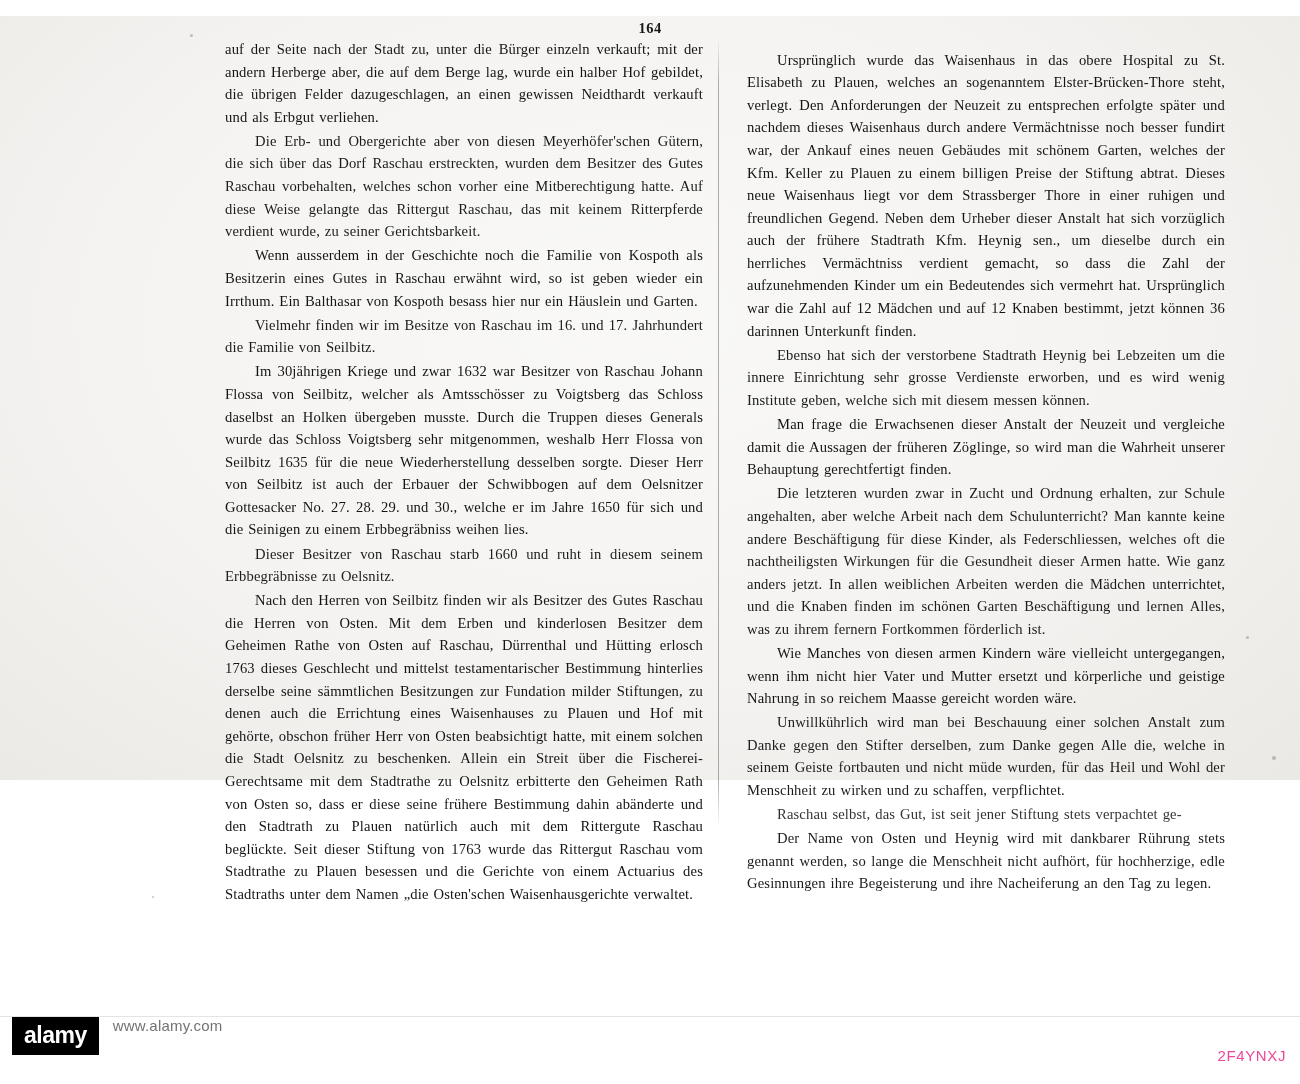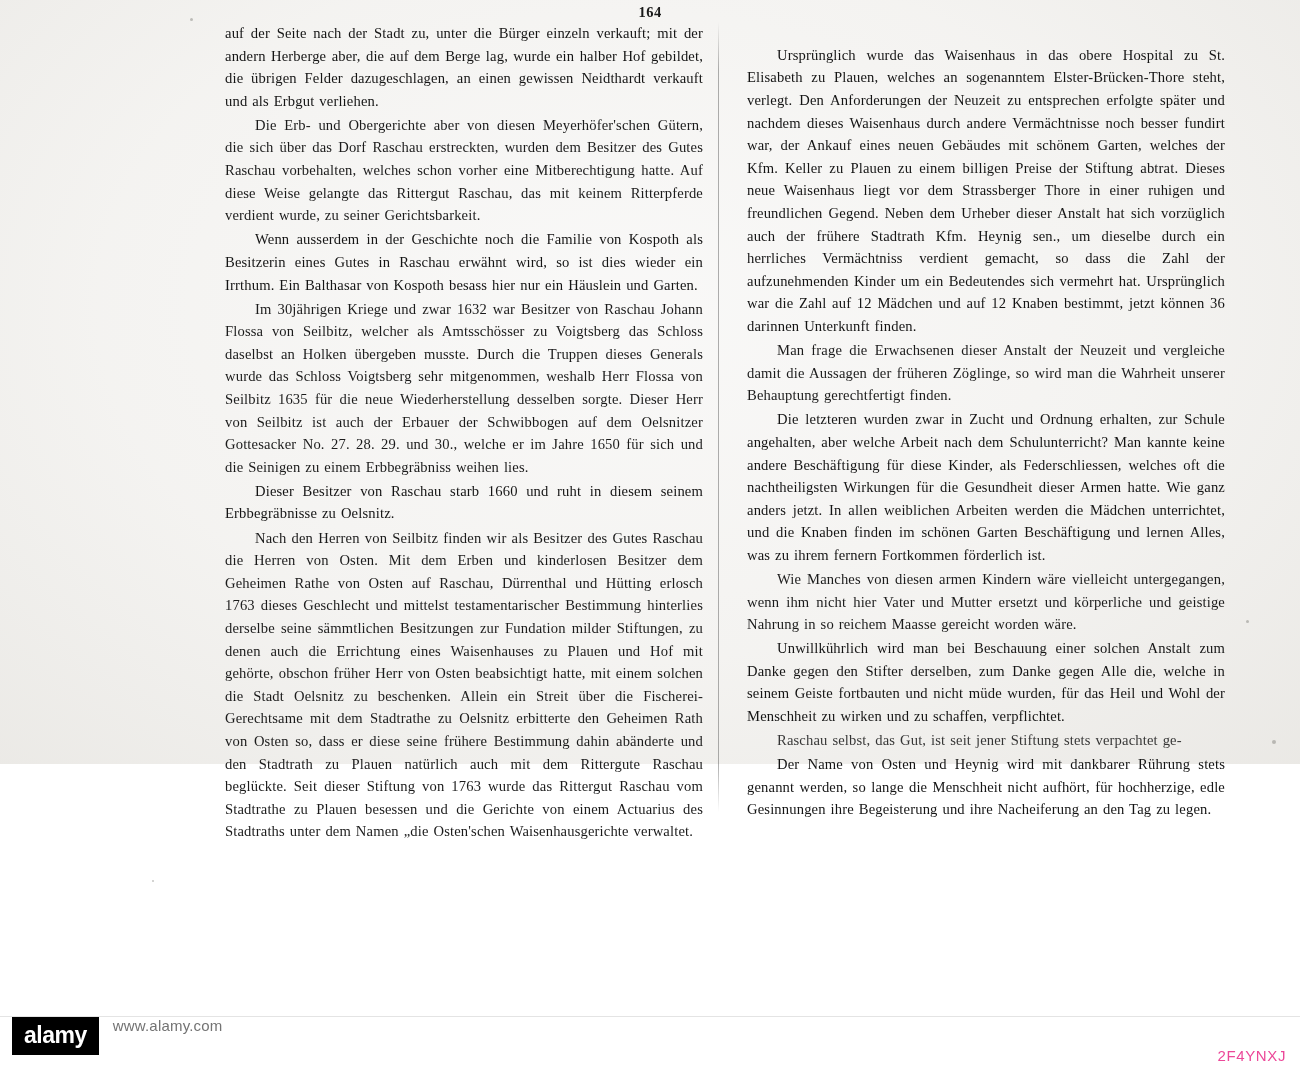--- a/index.html
+++ b/index.html
@@ -11,21 +11,21 @@
     width: 1300px;
     height: 1084px;
     position: relative;
     font-family: "Liberation Serif", serif;
     overflow: hidden;
   }
 
   .page-scan {
     position: absolute;
     left: 0;
-    top: 0;
+    top: 16px;
     width: 1300px;
     height: 764px;
     background: #f2f1ef;
   }
 
   
   .scan-tint {
     position: absolute;
     inset: 0;
     background:
@@ -152,28 +152,30 @@
 
   <div class="page-number">164</div>
 
   <div class="col-divider"></div>
 
   <div class="columns">
 
     <div class="col left">
       <p class="para cont">auf der Seite nach der Stadt zu, unter die Bürger einzeln verkauft; mit der andern Herberge aber, die auf dem Berge lag, wurde ein halber Hof gebildet, die übrigen Felder dazugeschlagen, an einen gewissen Neidthardt verkauft und als Erbgut verliehen.</p>
       <p class="para indent">Die Erb- und Obergerichte aber von diesen Meyerhöfer'schen Gütern, die sich über das Dorf Raschau erstreckten, wurden dem Besitzer des Gutes Raschau vorbehalten, welches schon vorher eine Mitberechtigung hatte. Auf diese Weise gelangte das Rittergut Raschau, das mit keinem Ritterpferde verdient wurde, zu seiner Gerichtsbarkeit.</p>
-      <p class="para indent">Wenn ausserdem in der Geschichte noch die Familie von Kospoth als Besitzerin eines Gutes in Raschau erwähnt wird, so ist dies wieder ein Irrthum. Ein Balthasar von Kospoth besass hier nur ein Häuslein und Garten.</p>
+      <p class="para indent">Wenn ausserdem in der Geschichte noch die Familie von Kospoth als Besitzerin eines Gutes in Raschau erwähnt wird, so ist geben wieder ein Irrthum. Ein Balthasar von Kospoth besass hier nur ein Häuslein und Garten.</p>
+      <p class="para indent">Vielmehr finden wir im Besitze von Raschau im 16. und 17. Jahrhundert die Familie von Seilbitz.</p>
       <p class="para indent">Im 30jährigen Kriege und zwar 1632 war Besitzer von Raschau Johann Flossa von Seilbitz, welcher als Amtsschösser zu Voigtsberg das Schloss daselbst an Holken übergeben musste. Durch die Truppen dieses Generals wurde das Schloss Voigtsberg sehr mitgenommen, weshalb Herr Flossa von Seilbitz 1635 für die neue Wiederherstellung desselben sorgte. Dieser Herr von Seilbitz ist auch der Erbauer der Schwibbogen auf dem Oelsnitzer Gottesacker No. 27. 28. 29. und 30., welche er im Jahre 1650 für sich und die Seinigen zu einem Erbbegräbniss weihen lies.</p>
       <p class="para indent">Dieser Besitzer von Raschau starb 1660 und ruht in diesem seinem Erbbegräbnisse zu Oelsnitz.</p>
       <p class="para indent">Nach den Herren von Seilbitz finden wir als Besitzer des Gutes Raschau die Herren von Osten. Mit dem Erben und kinderlosen Besitzer dem Geheimen Rathe von Osten auf Raschau, Dürrenthal und Hütting erlosch 1763 dieses Geschlecht und mittelst testamentarischer Bestimmung hinterlies derselbe seine sämmtlichen Besitzungen zur Fundation milder Stiftungen, zu denen auch die Errichtung eines Waisenhauses zu Plauen und Hof mit gehörte, obschon früher Herr von Osten beabsichtigt hatte, mit einem solchen die Stadt Oelsnitz zu beschenken. Allein ein Streit über die Fischerei-Gerechtsame mit dem Stadtrathe zu Oelsnitz erbitterte den Geheimen Rath von Osten so, dass er diese seine frühere Bestimmung dahin abänderte und den Stadtrath zu Plauen natürlich auch mit dem Rittergute Raschau beglückte. Seit dieser Stiftung von 1763 wurde das Rittergut Raschau vom Stadtrathe zu Plauen besessen und die Gerichte von einem Actuarius des Stadtraths unter dem Namen „die Osten'schen Waisenhausgerichte verwaltet.</p>
     </div>
 
     <div class="col right">
       <p class="para indent">Ursprünglich wurde das Waisenhaus in das obere Hospital zu St. Elisabeth zu Plauen, welches an sogenanntem Elster-Brücken-Thore steht, verlegt. Den Anforderungen der Neuzeit zu entsprechen erfolgte später und nachdem dieses Waisenhaus durch andere Vermächtnisse noch besser fundirt war, der Ankauf eines neuen Gebäudes mit schönem Garten, welches der Kfm. Keller zu Plauen zu einem billigen Preise der Stiftung abtrat. Dieses neue Waisenhaus liegt vor dem Strassberger Thore in einer ruhigen und freundlichen Gegend. Neben dem Urheber dieser Anstalt hat sich vorzüglich auch der frühere Stadtrath Kfm. Heynig sen., um dieselbe durch ein herrliches Vermächtniss verdient gemacht, so dass die Zahl der aufzunehmenden Kinder um ein Bedeutendes sich vermehrt hat. Ursprünglich war die Zahl auf 12 Mädchen und auf 12 Knaben bestimmt, jetzt können 36 darinnen Unterkunft finden.</p>
+      <p class="para indent">Ebenso hat sich der verstorbene Stadtrath Heynig bei Lebzeiten um die innere Einrichtung sehr grosse Verdienste erworben, und es wird wenig Institute geben, welche sich mit diesem messen können.</p>
       <p class="para indent">Man frage die Erwachsenen dieser Anstalt der Neuzeit und vergleiche damit die Aussagen der früheren Zöglinge, so wird man die Wahrheit unserer Behauptung gerechtfertigt finden.</p>
       <p class="para indent">Die letzteren wurden zwar in Zucht und Ordnung erhalten, zur Schule angehalten, aber welche Arbeit nach dem Schulunterricht? Man kannte keine andere Beschäftigung für diese Kinder, als Federschliessen, welches oft die nachtheiligsten Wirkungen für die Gesundheit dieser Armen hatte. Wie ganz anders jetzt. In allen weiblichen Arbeiten werden die Mädchen unterrichtet, und die Knaben finden im schönen Garten Beschäftigung und lernen Alles, was zu ihrem fernern Fortkommen förderlich ist.</p>
       <p class="para indent">Wie Manches von diesen armen Kindern wäre vielleicht untergegangen, wenn ihm nicht hier Vater und Mutter ersetzt und körperliche und geistige Nahrung in so reichem Maasse gereicht worden wäre.</p>
       <p class="para indent">Unwillkührlich wird man bei Beschauung einer solchen Anstalt zum Danke gegen den Stifter derselben, zum Danke gegen Alle die, welche in seinem Geiste fortbauten und nicht müde wurden, für das Heil und Wohl der Menschheit zu wirken und zu schaffen, verpflichtet.</p>
       <p class="para indent faded">Raschau selbst, das Gut, ist seit jener Stiftung stets verpachtet ge-</p>
       <p class="para indent">Der Name von Osten und Heynig wird mit dankbarer Rührung stets genannt werden, so lange die Menschheit nicht aufhört, für hochherzige, edle Gesinnungen ihre Begeisterung und ihre Nacheiferung an den Tag zu legen.</p>
     </div>
 
   </div>
 

